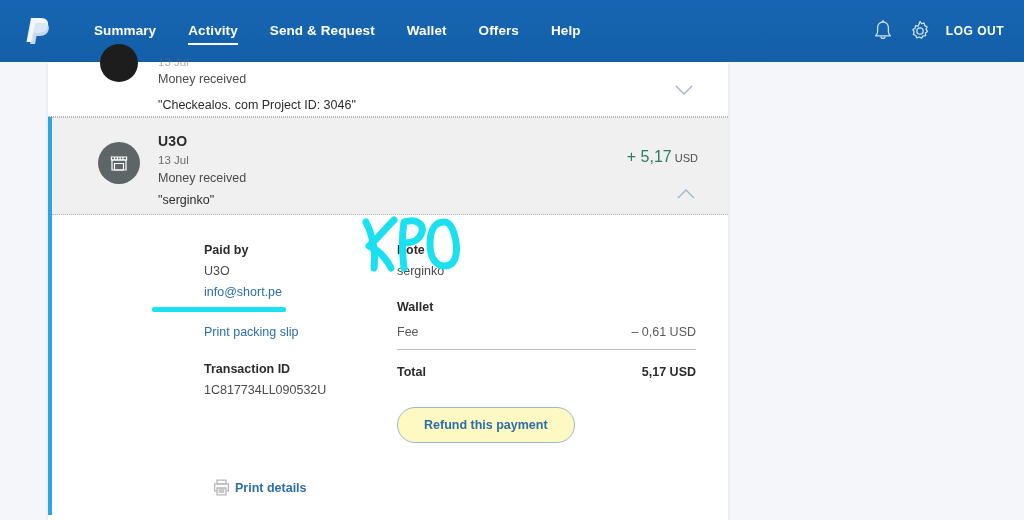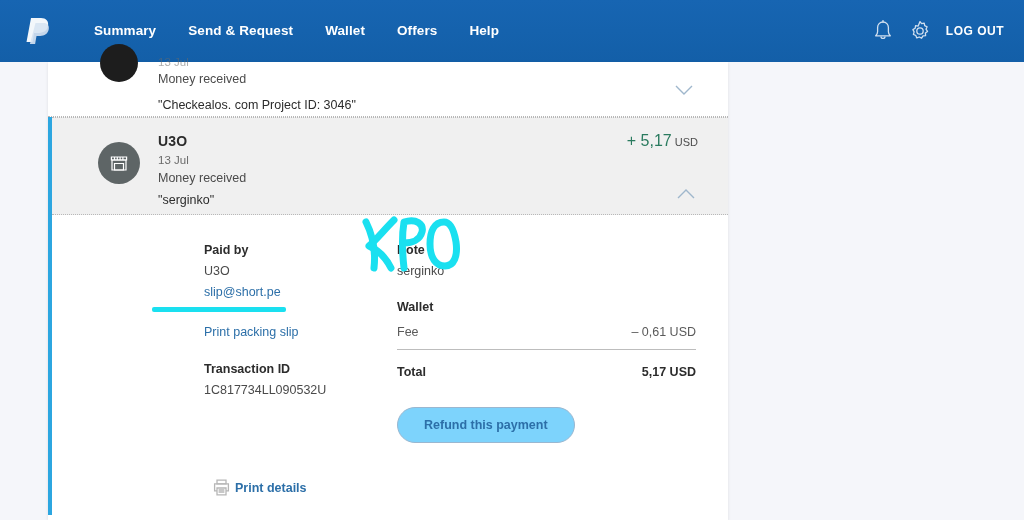--- a/index.html
+++ b/index.html
@@ -185,21 +185,21 @@
     margin-top: 5px;
   }
   .txn-note-q {
     font-size: 12.5px;
     color: #2c2c2c;
     margin-top: 8px;
   }
   .amount {
     position: absolute;
     right: 30px;
-    top: 14px;
+    top: 30px;
     font-size: 16px;
     color: #2a7b5f;
     white-space: nowrap;
   }
   .amount .cur {
     font-size: 11px;
     color: #4c4c4c;
     margin-left: 3px;
   }
   .chev-expanded {
@@ -272,21 +272,21 @@
 
   .refund-btn {
     margin-top: 28px;
     display: inline-block;
     padding: 10px 26px;
     border: 1px solid #9ab7d0;
     border-radius: 20px;
     color: #2c6fa8;
     font-size: 12.5px;
     font-weight: bold;
-    background: #7dd3fc;
+    background: #fef9c3;
     cursor: pointer;
     white-space: nowrap;
   }
 
   .print-details {
     position: absolute;
     left: 160px;
     bottom: 18px;
     display: flex;
     align-items: center;
@@ -327,20 +327,23 @@
     <div class="pp-logo">
       <svg width="26" height="30" viewBox="0 0 26 30">
         <path d="M5 2 h10 c5 0 8 3 7 8 c-1 5 -5 7 -10 7 h-4 l-1.5 9 h-6 z" fill="#ffffff" opacity="0.95"></path>
         <path d="M9.5 7 h8 c4 0 6 2.5 5.2 6.6 c-.9 4.4 -4.2 6.4 -8.6 6.4 h-3.6 l-1.4 8 h-5.2 z" fill="#d7e3f2" opacity="0.9"></path>
       </svg>
     </div>
 
     <div class="nav">
       <div class="nav-item">
         <span>Summary</span>
+      </div>
+      <div class="nav-item active">
+        <span>Activity</span>
       </div>
       <div class="nav-item">
         <span>Send &amp; Request</span>
       </div>
       <div class="nav-item">
         <span>Wallet</span>
       </div>
       <div class="nav-item">
         <span>Offers</span>
       </div>
@@ -410,21 +413,21 @@
           <path d="M1 9 L9 1 L17 9" fill="none" stroke="#9fb7cc" stroke-width="1.4"></path>
         </svg>
       </div>
 
       <div class="txn-body">
         <div class="cols">
 
           <div class="col-left">
             <div class="lbl">Paid by</div>
             <div class="val">U3O</div>
-            <div class="link">slip@short.pe</div>
+            <div class="link">info@short.pe</div>
 
             <div class="gap-md"></div>
             <div class="link">Print packing slip</div>
 
             <div class="gap-lg"></div>
             <div class="lbl">Transaction ID</div>
             <div class="val">1C817734LL090532U</div>
           </div>
 
           <div class="col-right">

